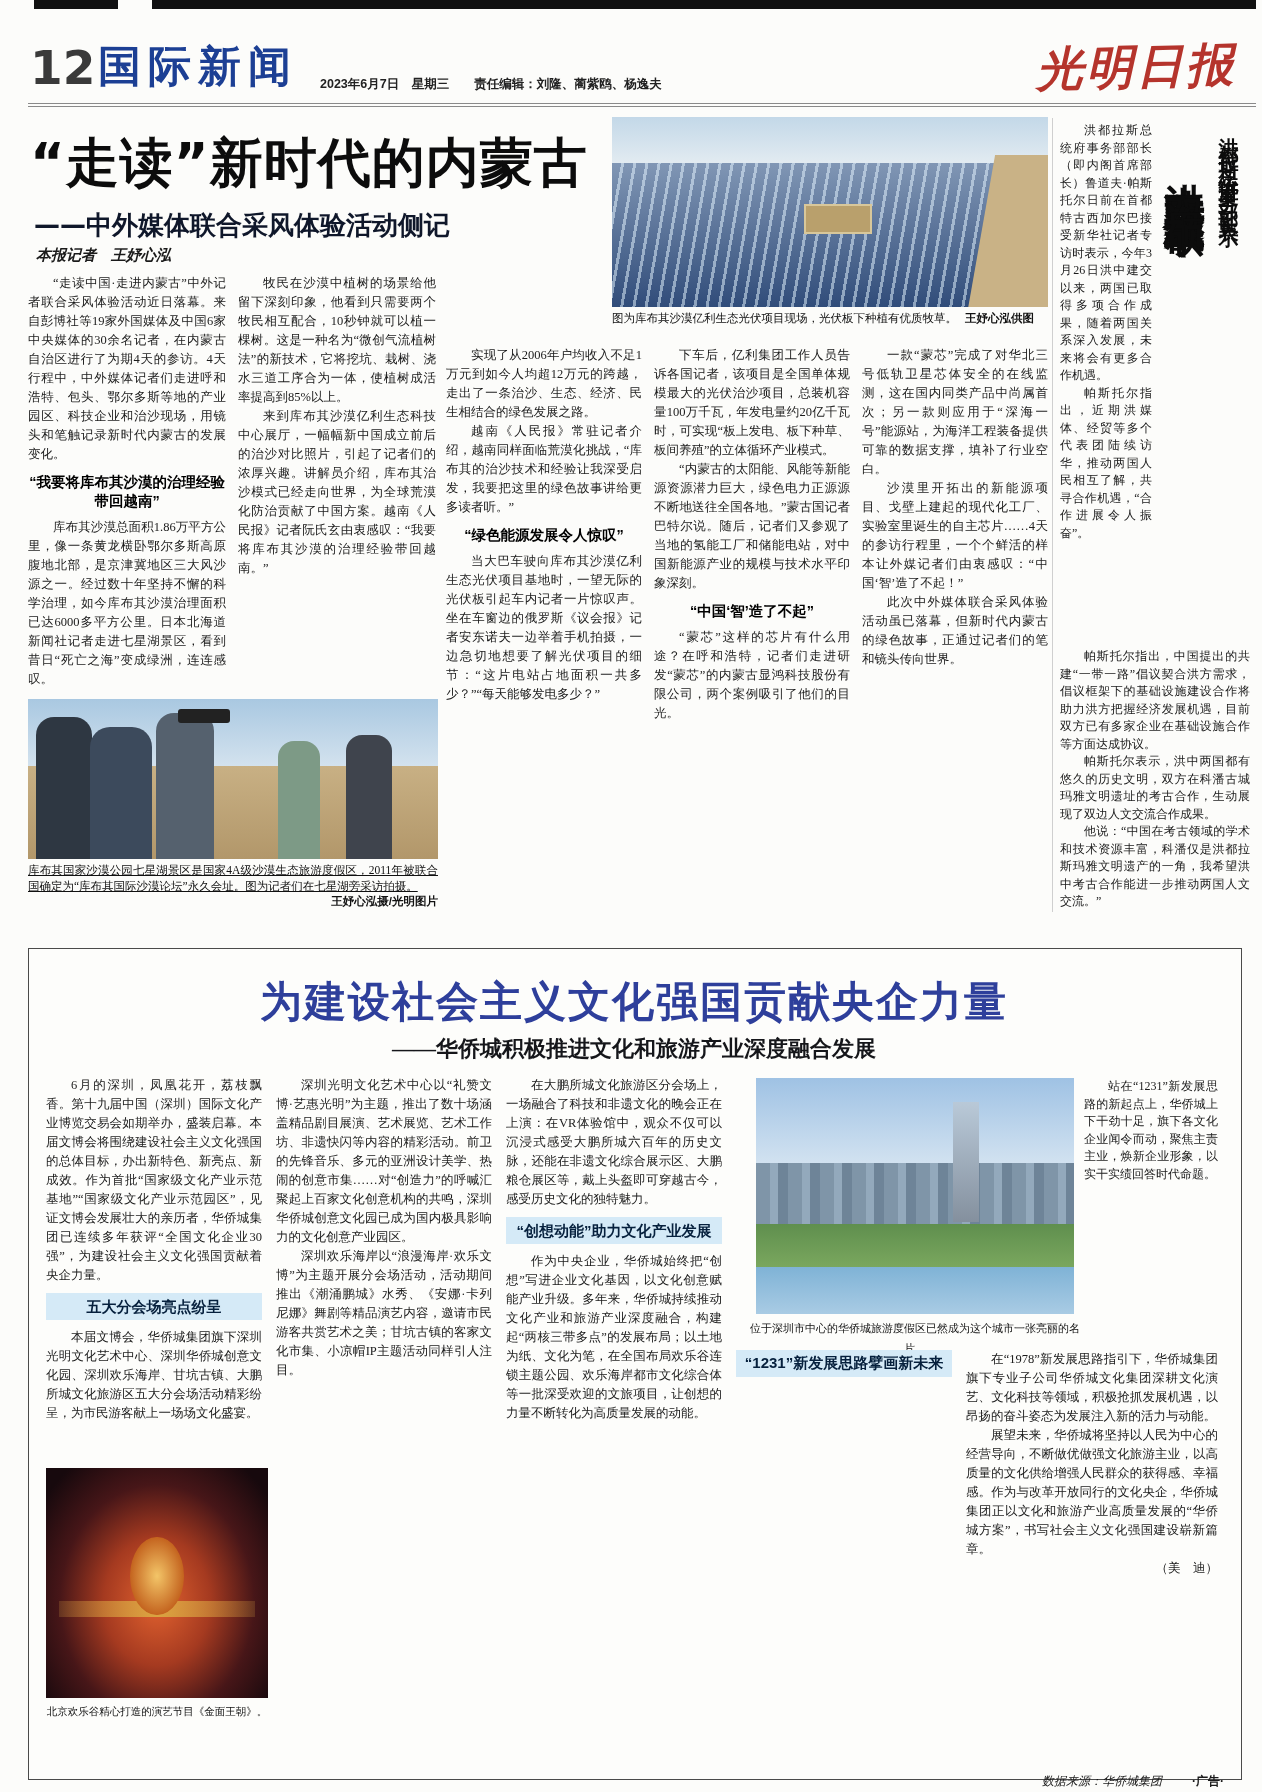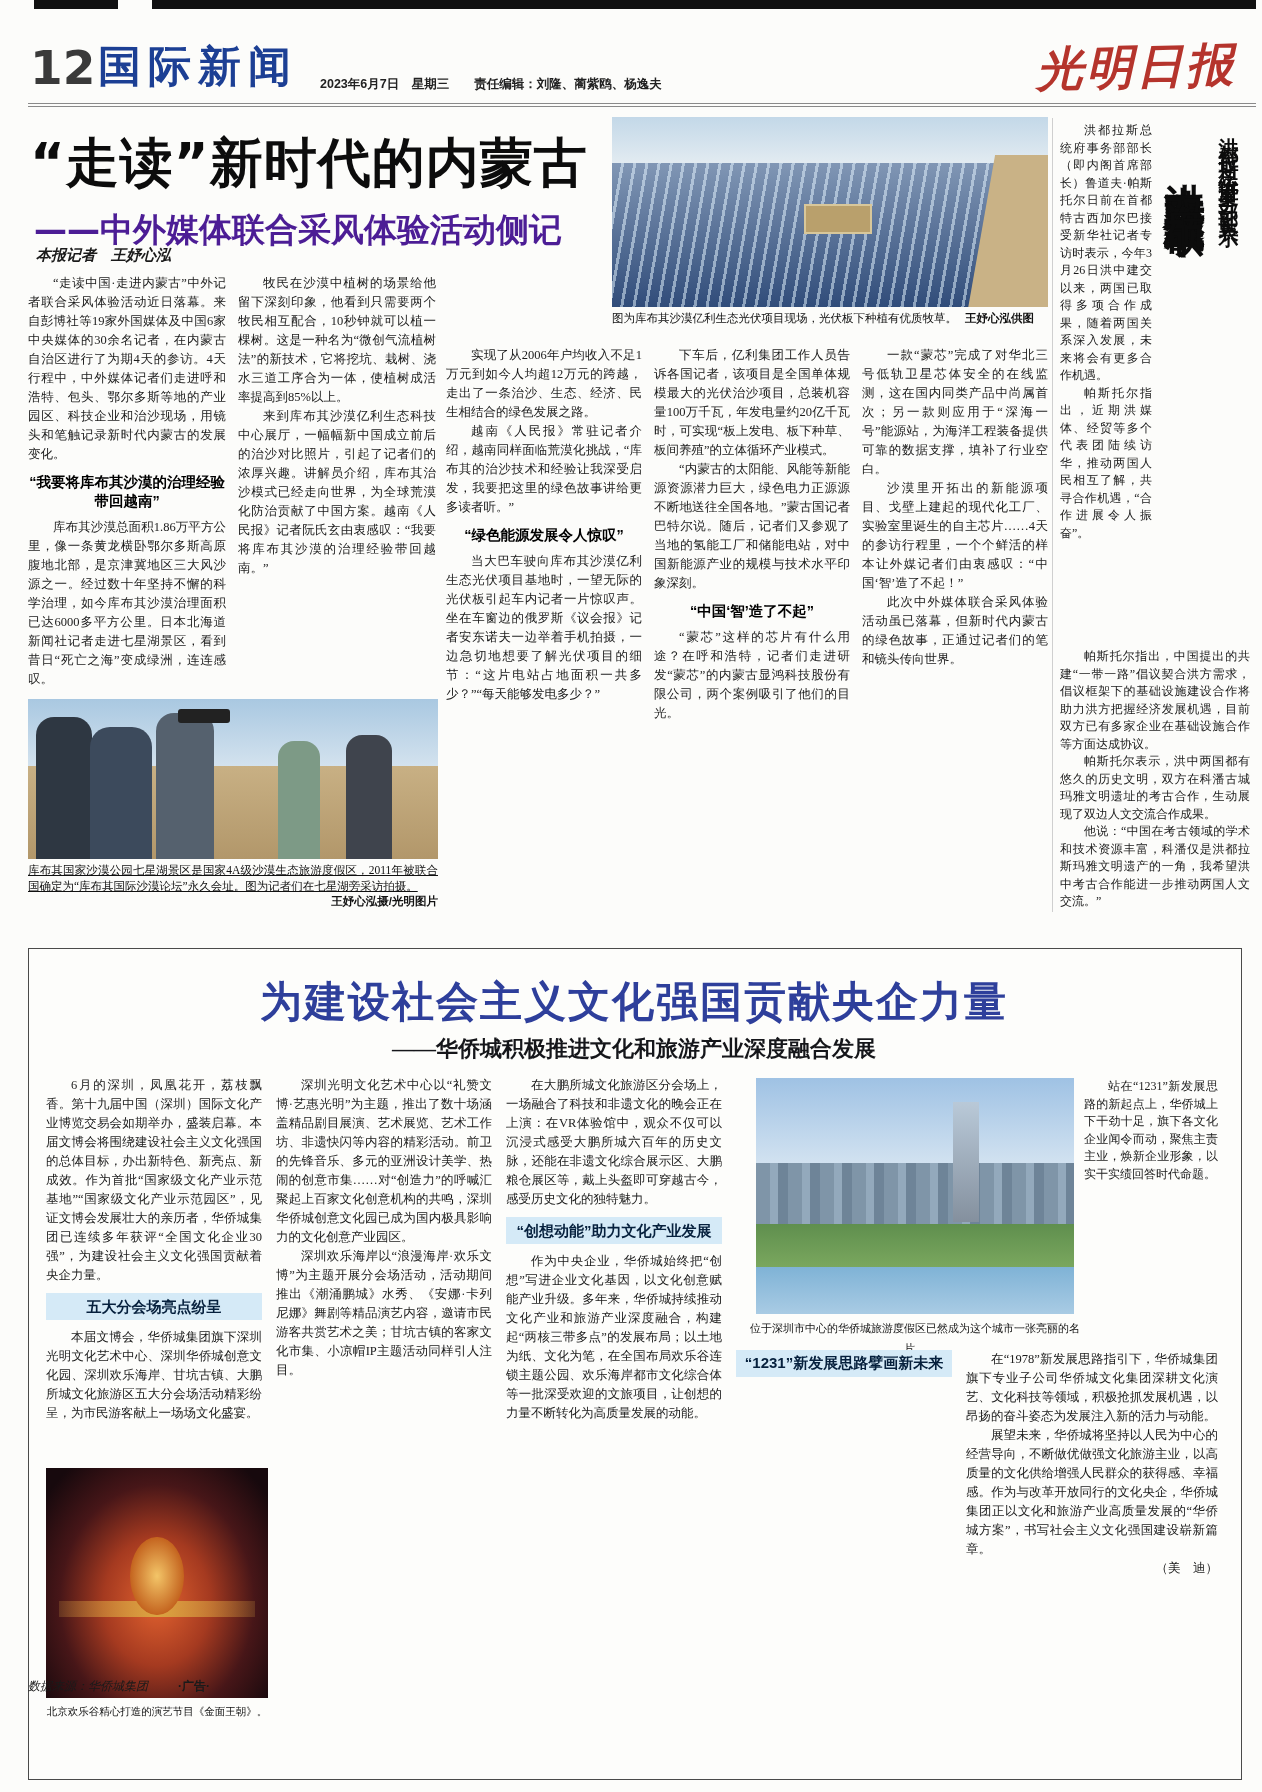--- a/index.html
+++ b/index.html
@@ -9,21 +9,21 @@
   
   .printbar{height:9px;background:#111;}
   
   .pagenum{font-family:"DejaVu Sans",sans-serif;font-size:47px;font-weight:700;color:#3a3a3a;}
   .secname{font-family:"DejaVu Sans",sans-serif;font-size:43px;font-weight:900;color:#1c3f94;letter-spacing:7px;}
   .dateline{font-size:12.5px;color:#222;font-family:"Liberation Sans","DejaVu Sans",sans-serif;font-weight:700;}
   .masthead{font-family:"DejaVu Serif",serif;font-style:italic;font-weight:700;font-size:47px;color:#b5342c;letter-spacing:3px;transform:rotate(-1.5deg);display:inline-block;}
   .dblrule{border-top:4px double #8a8a8a;}
   
   .mainhead{font-family:"DejaVu Sans",sans-serif;font-weight:900;font-size:53px;color:#0c0c0c;letter-spacing:1px;white-space:nowrap;}
-  .mainsub{font-family:"DejaVu Sans",sans-serif;font-weight:700;font-size:33px;color:#4c1d95;}
+  .mainsub{font-family:"DejaVu Sans",sans-serif;font-weight:700;font-size:26px;color:#0f172a;}
   .byline{font-size:15px;font-weight:700;font-style:italic;}
   .col{overflow:hidden;text-align:justify;font-size:12.5px;line-height:19px;}
   .col p{margin:0;text-indent:2em;}
   .inhead{font-family:"Liberation Sans","DejaVu Sans",sans-serif;font-weight:700;text-align:center;text-indent:0 !important;
           font-size:14.5px;margin:9px 0 7px !important;color:#000;}
   .caption{font-size:11.5px;line-height:15.5px;text-align:justify;color:#111;}
   .credit{font-weight:700;font-family:"Liberation Sans","DejaVu Sans",sans-serif;}
   .photo{overflow:hidden;}
   .vline{width:1px;background:#cfcfcf;}
   
@@ -179,18 +179,18 @@
   <div class="abs" style="left:736px;top:1350px;width:216px;">
     <p class="banner" style="margin:0 !important;">“1231”新发展思路擘画新未来</p>
   </div>
 
   <div class="abs col" style="left:966px;top:1350px;width:252px;height:388px;">
     <p>在“1978”新发展思路指引下，华侨城集团旗下专业子公司华侨城文化集团深耕文化演艺、文化科技等领域，积极抢抓发展机遇，以昂扬的奋斗姿态为发展注入新的活力与动能。</p>
     <p>展望未来，华侨城将坚持以人民为中心的经营导向，不断做优做强文化旅游主业，以高质量的文化供给增强人民群众的获得感、幸福感。作为与改革开放同行的文化央企，华侨城集团正以文化和旅游产业高质量发展的“华侨城方案”，书写社会主义文化强国建设崭新篇章。</p>
     <p class="signoff">（美　迪）</p>
   </div>
 
-  <div class="abs" style="left:28px;top:1676px;width:1196px;text-align:left;">
+  <div class="abs" style="left:28px;top:1771px;width:1196px;text-align:right;">
     <span class="footnote">数据来源：华侨城集团</span>
     <span class="footnote admark" style="margin-left:26px;">·广告·</span>
   </div>
 
 </div>
 
 </body></html>

